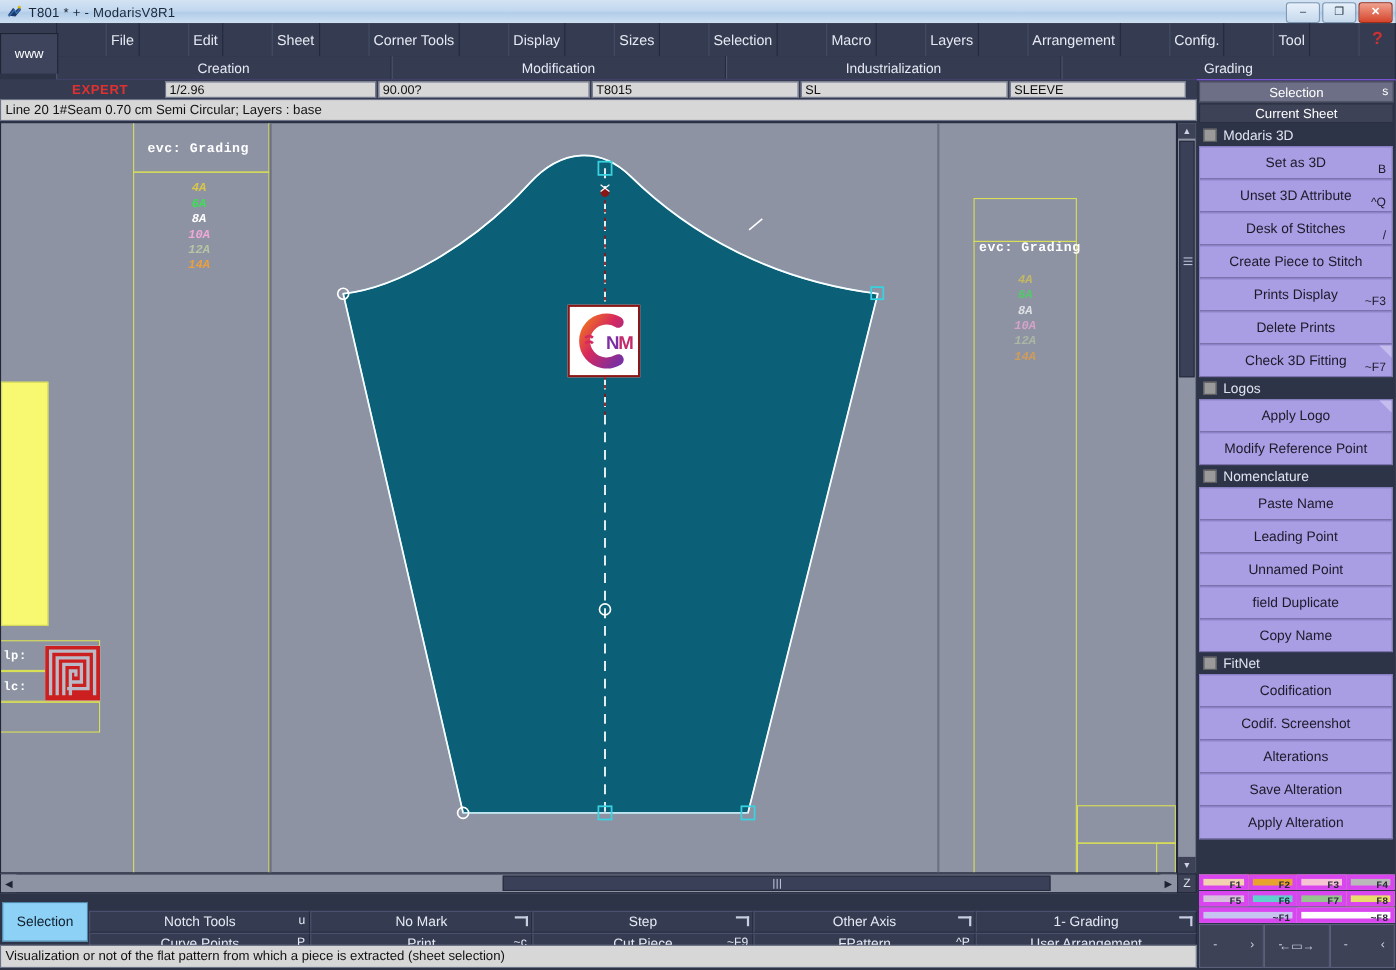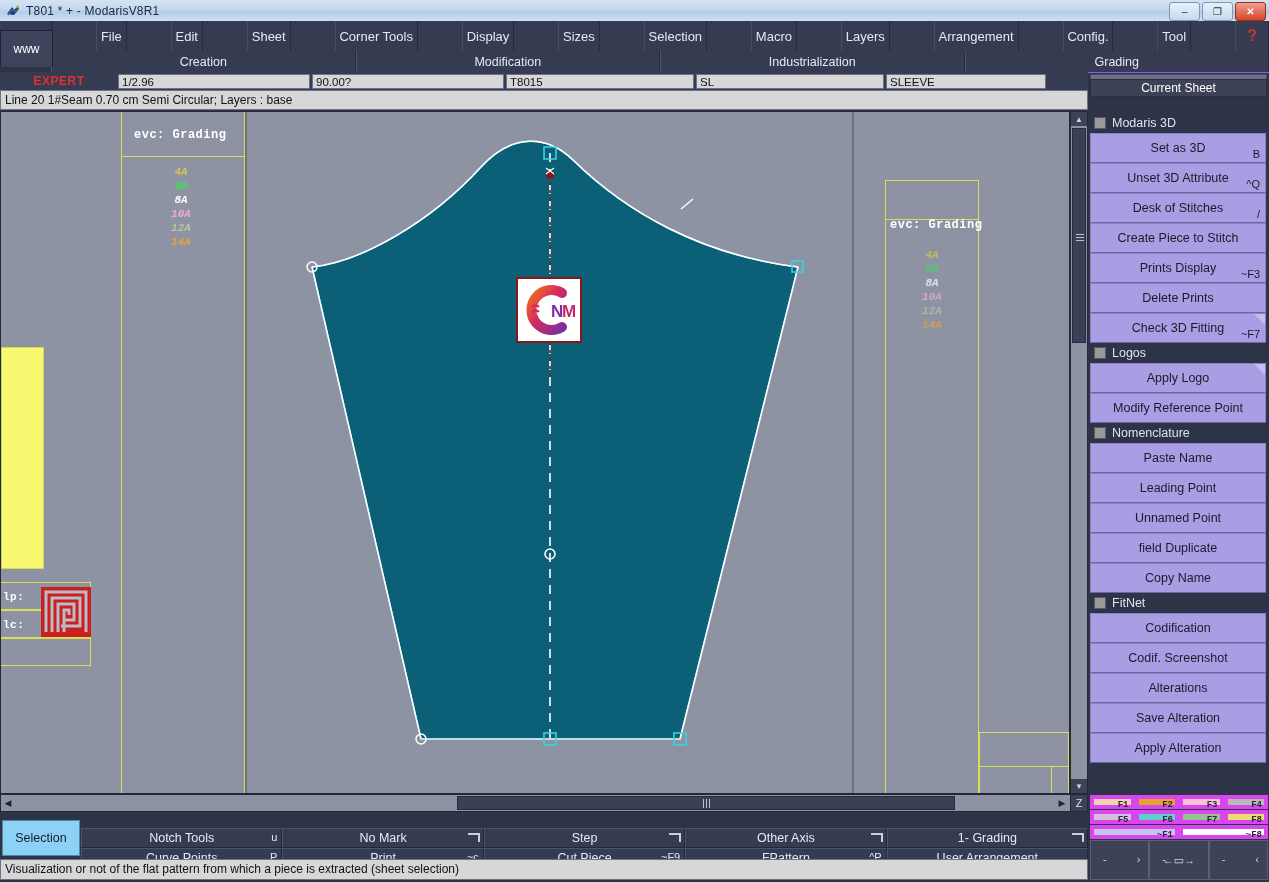--- a/index.html
+++ b/index.html
@@ -70,20 +70,21 @@
   }
 
   
   .fieldrow{
     position:absolute;left:0;top:72px;width:1088px;height:18px;
     background:#353c52;display:flex;align-items:center;
   }
   .expert{
     width:118px;text-align:center;color:#e03030;font-size:12px;font-weight:bold;
     letter-spacing:.5px;
+    margin-left:32px;
   }
   .tfield{
     height:15px;background:#d7d7d7;border:1px solid #6c7389;
     color:#111;font-size:11.5px;line-height:15px;padding-left:3px;
     margin-right:2px;overflow:hidden;white-space:nowrap;box-sizing:border-box;
   }
   .tfield.f1{width:192px}
   .tfield.f2{width:192px}
   .tfield.f3{width:188px}
   .tfield.f4{width:188px}
@@ -99,21 +100,21 @@
 
   
   .selhdr{
     position:absolute;left:1090px;top:74px;width:177px;height:19px;
     background:#6d6f86;border:1px solid #4a4d60;box-sizing:border-box;
     display:flex;align-items:center;justify-content:center;position:absolute;
     color:#fff;font-size:12px;
   }
   .selhdr .sk{position:absolute;right:4px;top:2px;font-size:11px;color:#fff}
   .curhdr{
-    position:absolute;left:1090px;top:79px;width:177px;height:18px;
+    position:absolute;left:1090px;top:94px;width:177px;height:18px;
     background:#3d4257;border:1px solid #2a2f40;box-sizing:border-box;
     display:flex;align-items:center;justify-content:center;
     color:#ffffff;font-size:12px;
   }
 
   
   .canvaswrap{
     position:absolute;left:0;top:111px;width:1070px;height:683px;
     background:#8d93a3;border:1px solid #22273a;box-sizing:border-box;overflow:hidden;
   }

